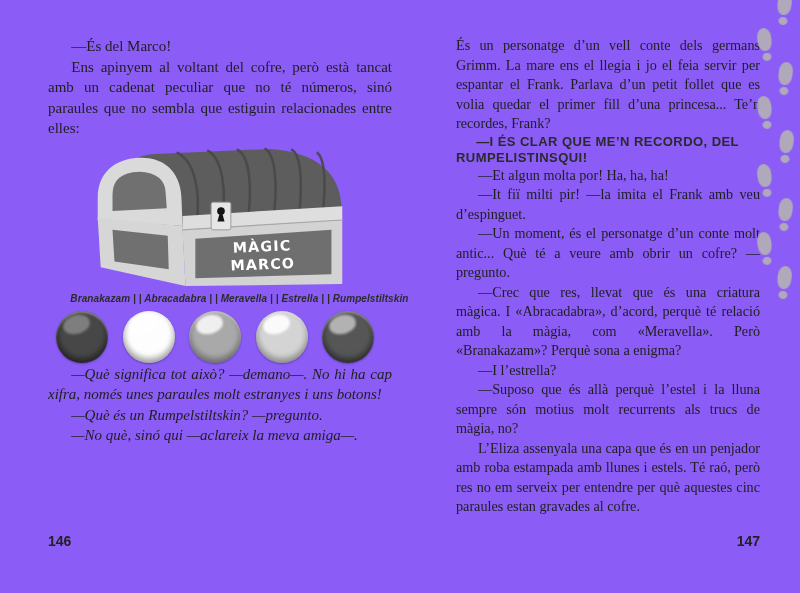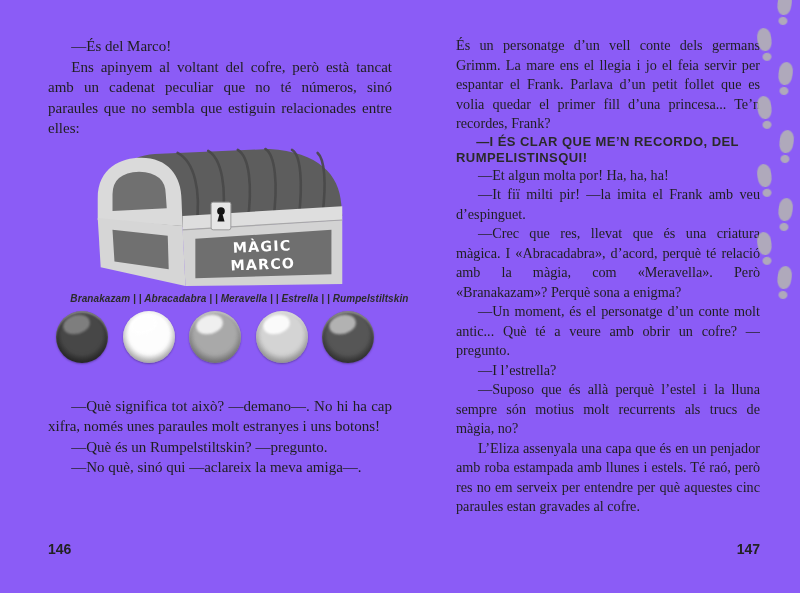--- a/index.html
+++ b/index.html
@@ -42,24 +42,24 @@
   .chest-button{
     width:52px;height:52px;border-radius:50%;position:relative;flex:0 0 auto;
     background:radial-gradient(circle at 50% 45%, var(--base) 52%, var(--edge) 94%);
     box-shadow:inset 0 -4px 6px rgba(0,0,0,.28), inset 0 2px 2px rgba(255,255,255,.35), 0 1px 2px rgba(0,0,0,.3);
   }
   .chest-button::after{
     content:'';position:absolute;left:14%;top:7%;width:52%;height:36%;
     border-radius:50%;background:var(--hl);opacity:.9;
     transform:rotate(-16deg);filter:blur(1px);
   }
-  .after-buttons{margin-top:32px;}
+  .after-buttons{margin-top:0;font-style:italic;}
   
   .page-number{
-    position:absolute;bottom:36px;
+    position:absolute;bottom:44px;
     font-family:"Liberation Sans","DejaVu Sans",sans-serif;
     font-weight:700;font-size:14px;color:#222;text-align:center;
   }
   .page-left .page-number{left:48px;}
   .page-right .page-number{right:40px;}
   
   .footprint-trail{position:absolute;top:0;right:3px;width:42px;height:312px;--fpc:#b4b4b4;}
   .fp{position:absolute;width:16px;height:33px;opacity:.88;filter:blur(.3px);}
   .fp::before{
     content:'';position:absolute;top:0;left:1px;width:14px;height:23px;background:var(--fpc);
@@ -153,22 +153,22 @@
 
     <div class="page-number">146</div>
   </div>
 
   <div class="page page-right">
     <div class="col">
         <p class="para">És un personatge d’un vell conte dels germans Grimm. La mare ens el llegia i jo el feia servir per espantar el Frank. Parlava d’un petit follet que es volia quedar el primer fill d’una princesa... Te’n recordes, Frank?</p>
         <p class="para indent robot">—I ÉS CLAR QUE ME’N RECORDO, DEL RUMPELISTINSQUI!</p>
         <p class="para indent">—Et algun molta por! Ha, ha, ha!</p>
         <p class="para indent">—It fiï milti pir! —la imita el Frank amb veu d’espinguet.</p>
+        <p class="para indent">—Un moment, és el personatge d’un conte molt antic... Què té a veure amb obrir un cofre? —pregunto.</p>
         <p class="para indent">—Crec que res, llevat que és una criatura màgica. I «Abracadabra», d’acord, perquè té relació amb la màgia, com «Meravella». Però «Branakazam»? Perquè sona a enigma?</p>
-        <p class="para indent">—Un moment, és el personatge d’un conte molt antic... Què té a veure amb obrir un cofre? —pregunto.</p>
         <p class="para indent">—I l’estrella?</p>
         <p class="para indent">—Suposo que és allà perquè l’estel i la lluna sempre són motius molt recurrents als trucs de màgia, no?</p>
         <p class="para indent">L’Eliza assenyala una capa que és en un penjador amb roba estampada amb llunes i estels. Té raó, però res no em serveix per entendre per què aquestes cinc paraules estan gravades al cofre.</p>
       </div>
 
     <div class="page-number">147</div>
   </div>
 
   <div class="footprint-trail" style="--fpc: #b4b4b4;">
     <div class="fp fp-r"></div>

